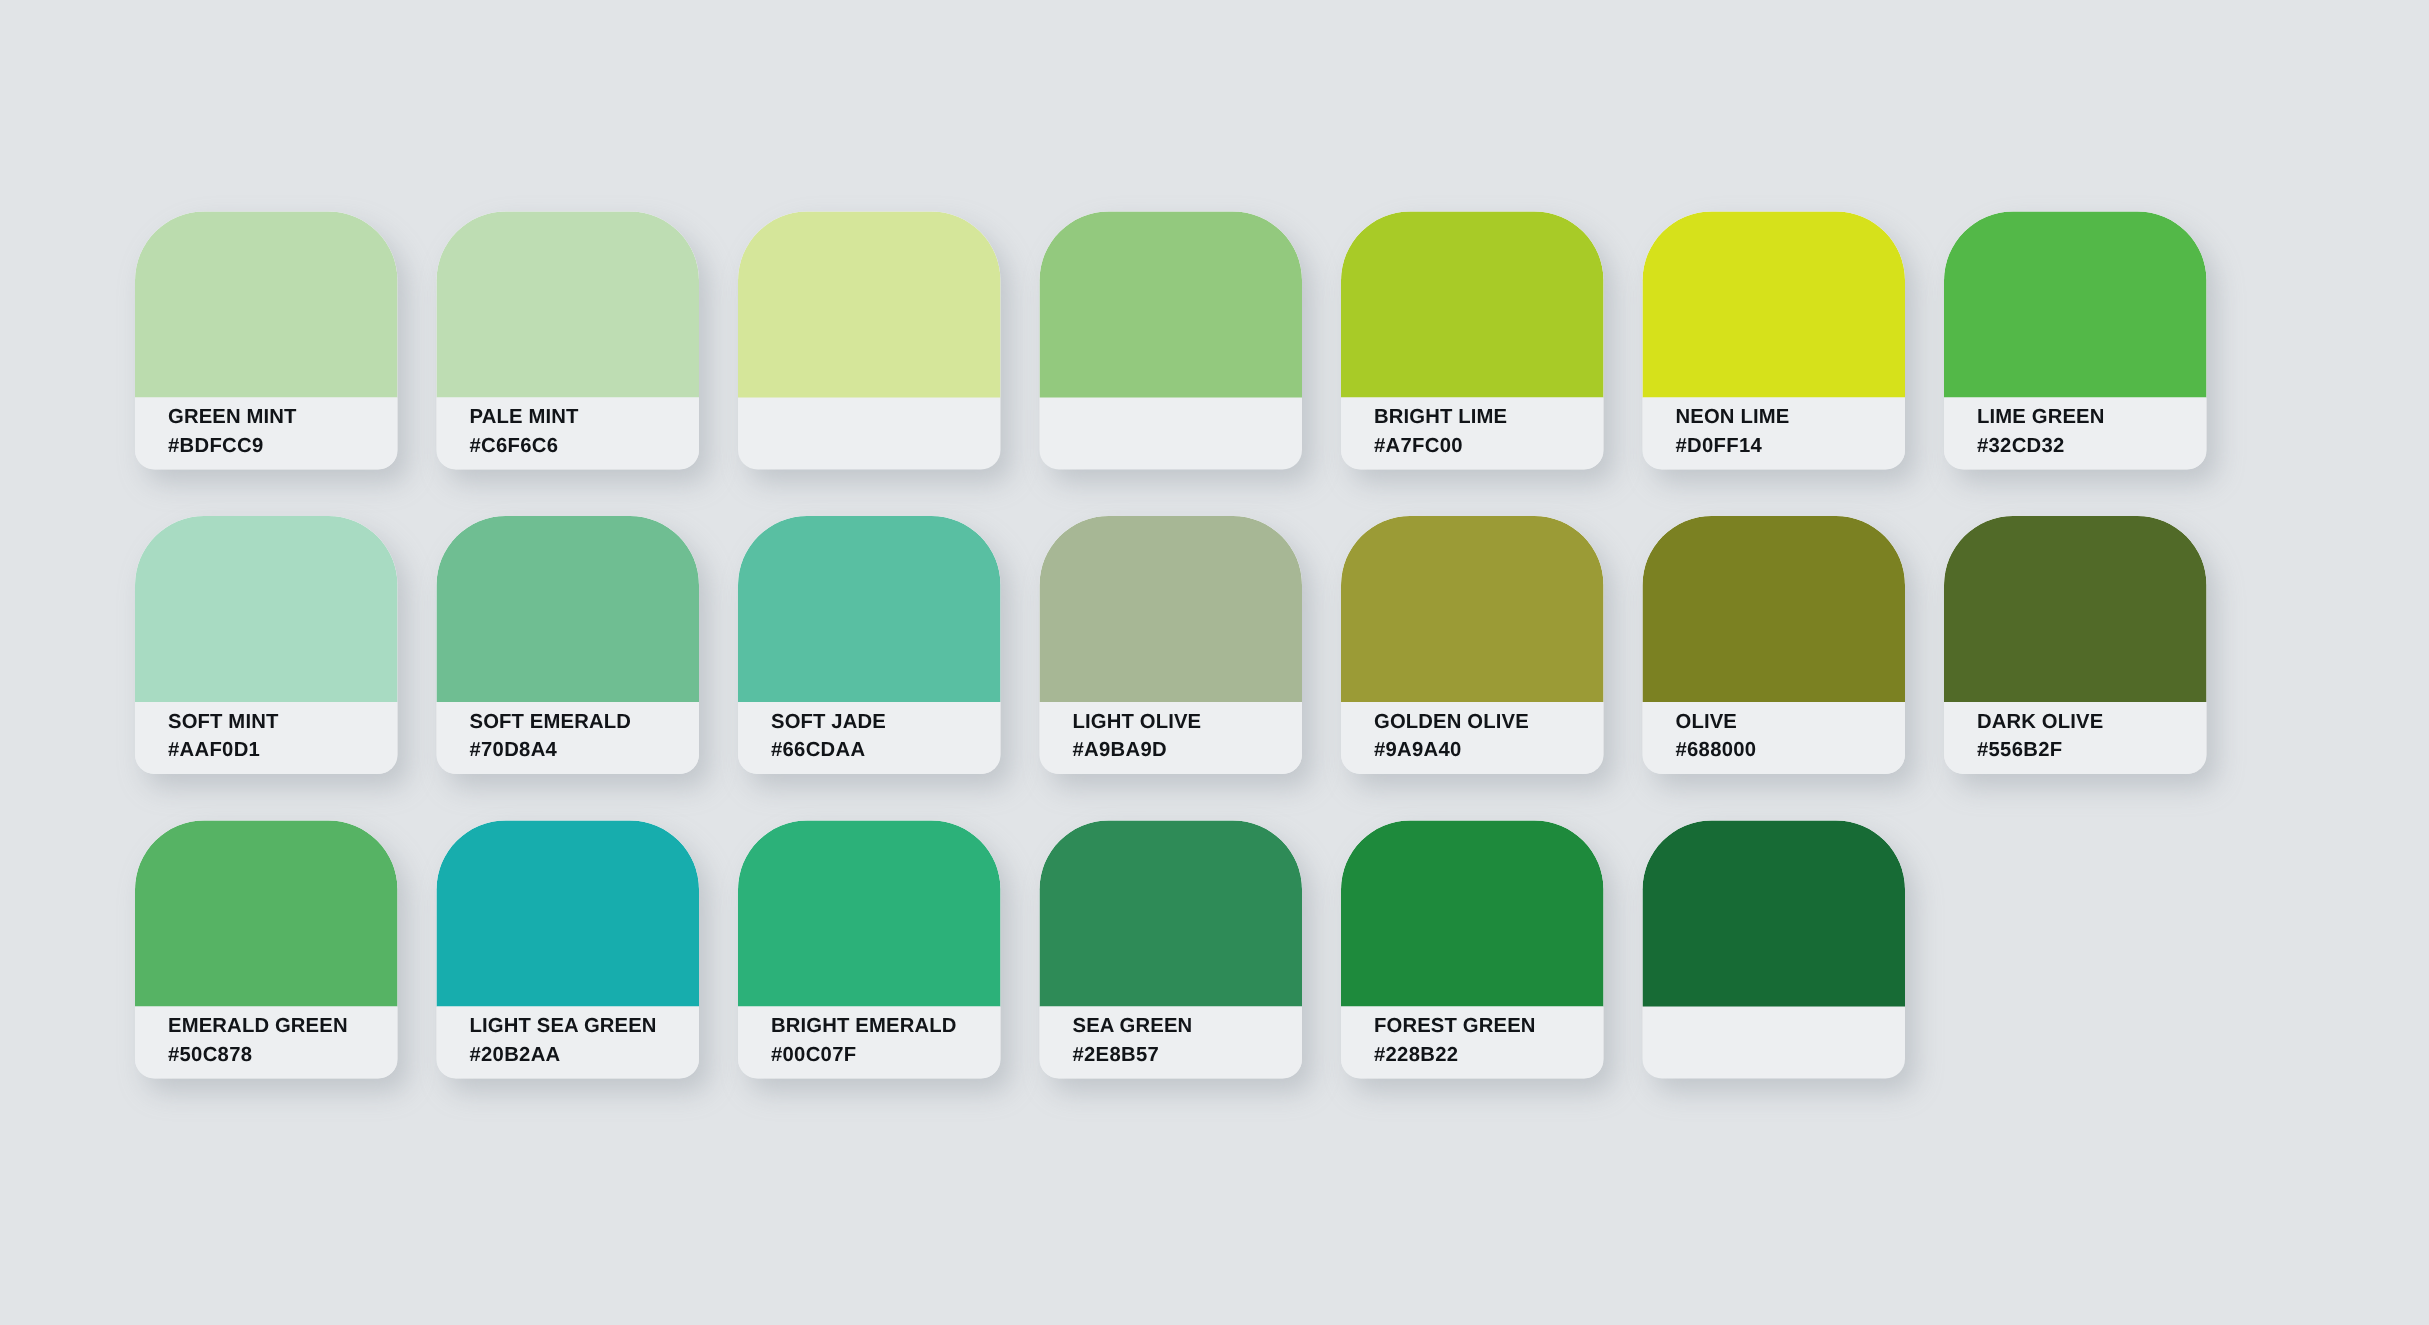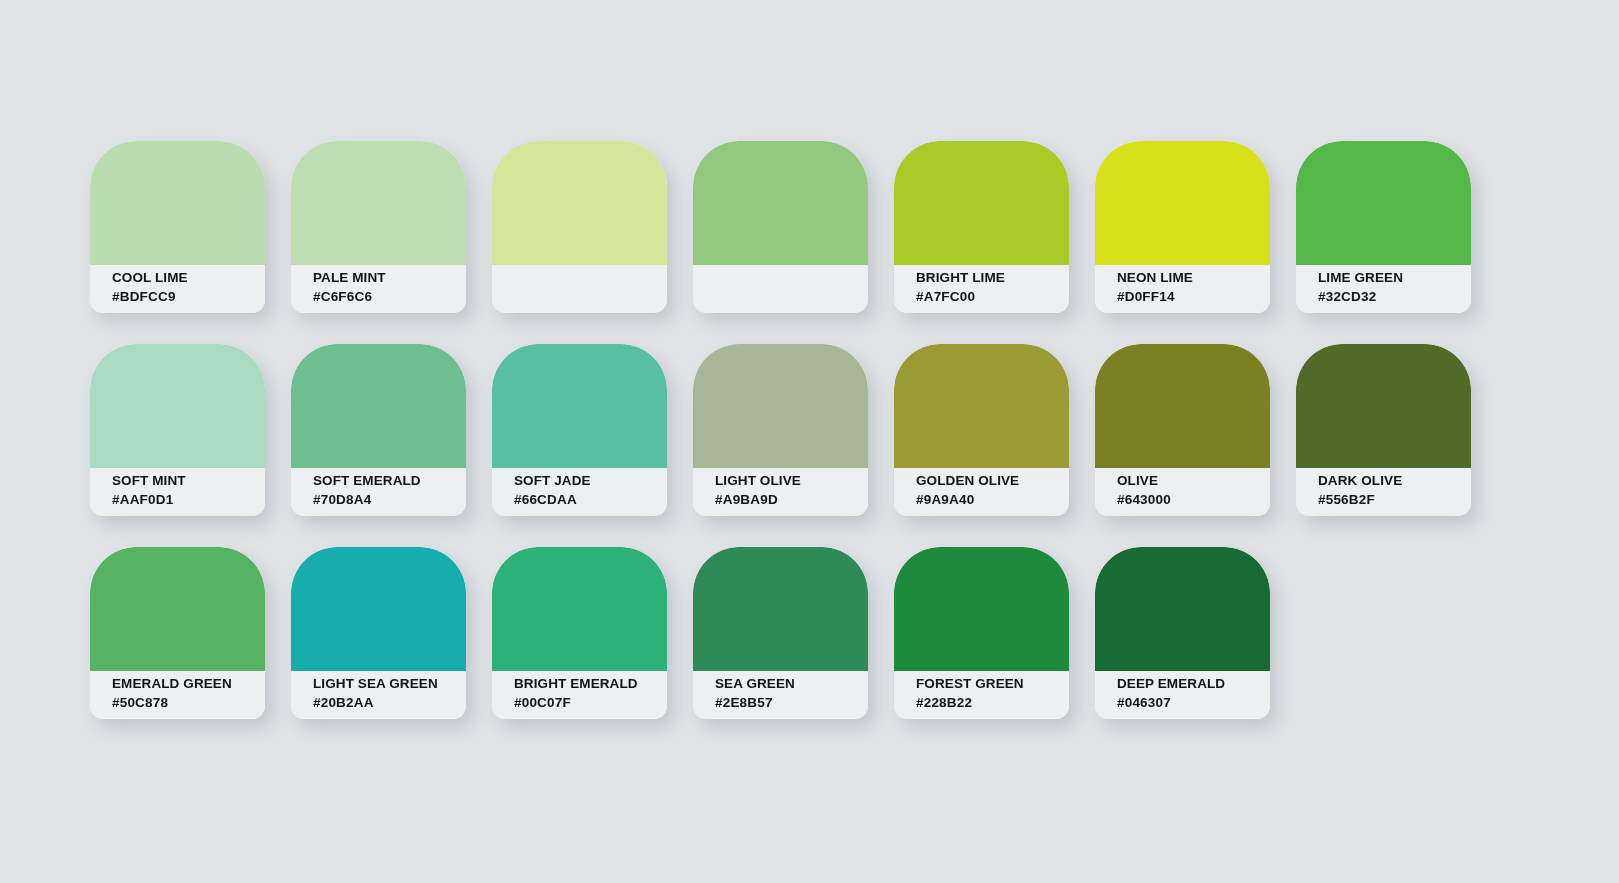--- a/index.html
+++ b/index.html
@@ -81,21 +81,21 @@
   }
 </style>
 </head>
 <body style="background: rgb(225, 228, 231);">
 
 <div id="palette-board">
   <div id="swatch-grid">
       <div class="swatch-card">
         <div class="swatch-color" style="background: rgb(187, 220, 174);"></div>
         <div class="swatch-label">
-          <div class="swatch-name">COOL LIME</div>
+          <div class="swatch-name">GREEN MINT</div>
           <div class="swatch-hex">#BDFCC9</div>
         </div>
       </div>
       <div class="swatch-card">
         <div class="swatch-color" style="background: rgb(190, 221, 179);"></div>
         <div class="swatch-label">
           <div class="swatch-name">PALE MINT</div>
           <div class="swatch-hex">#C6F6C6</div>
         </div>
       </div>
@@ -158,21 +158,21 @@
         <div class="swatch-color" style="background: rgb(155, 155, 54);"></div>
         <div class="swatch-label">
           <div class="swatch-name">GOLDEN OLIVE</div>
           <div class="swatch-hex">#9A9A40</div>
         </div>
       </div>
       <div class="swatch-card">
         <div class="swatch-color" style="background: rgb(123, 129, 34);"></div>
         <div class="swatch-label">
           <div class="swatch-name">OLIVE</div>
-          <div class="swatch-hex">#643000</div>
+          <div class="swatch-hex">#688000</div>
         </div>
       </div>
       <div class="swatch-card">
         <div class="swatch-color" style="background: rgb(81, 106, 40);"></div>
         <div class="swatch-label">
           <div class="swatch-name">DARK OLIVE</div>
           <div class="swatch-hex">#556B2F</div>
         </div>
       </div>
       <div class="swatch-card">
@@ -205,19 +205,15 @@
       </div>
       <div class="swatch-card">
         <div class="swatch-color" style="background: rgb(30, 138, 60);"></div>
         <div class="swatch-label">
           <div class="swatch-name">FOREST GREEN</div>
           <div class="swatch-hex">#228B22</div>
         </div>
       </div>
       <div class="swatch-card">
         <div class="swatch-color" style="background: rgb(23, 107, 53);"></div>
-        <div class="swatch-label">
-          <div class="swatch-name">DEEP EMERALD</div>
-          <div class="swatch-hex">#046307</div>
-        </div>
       </div>
     </div>
 </div>
 
 </body></html>

